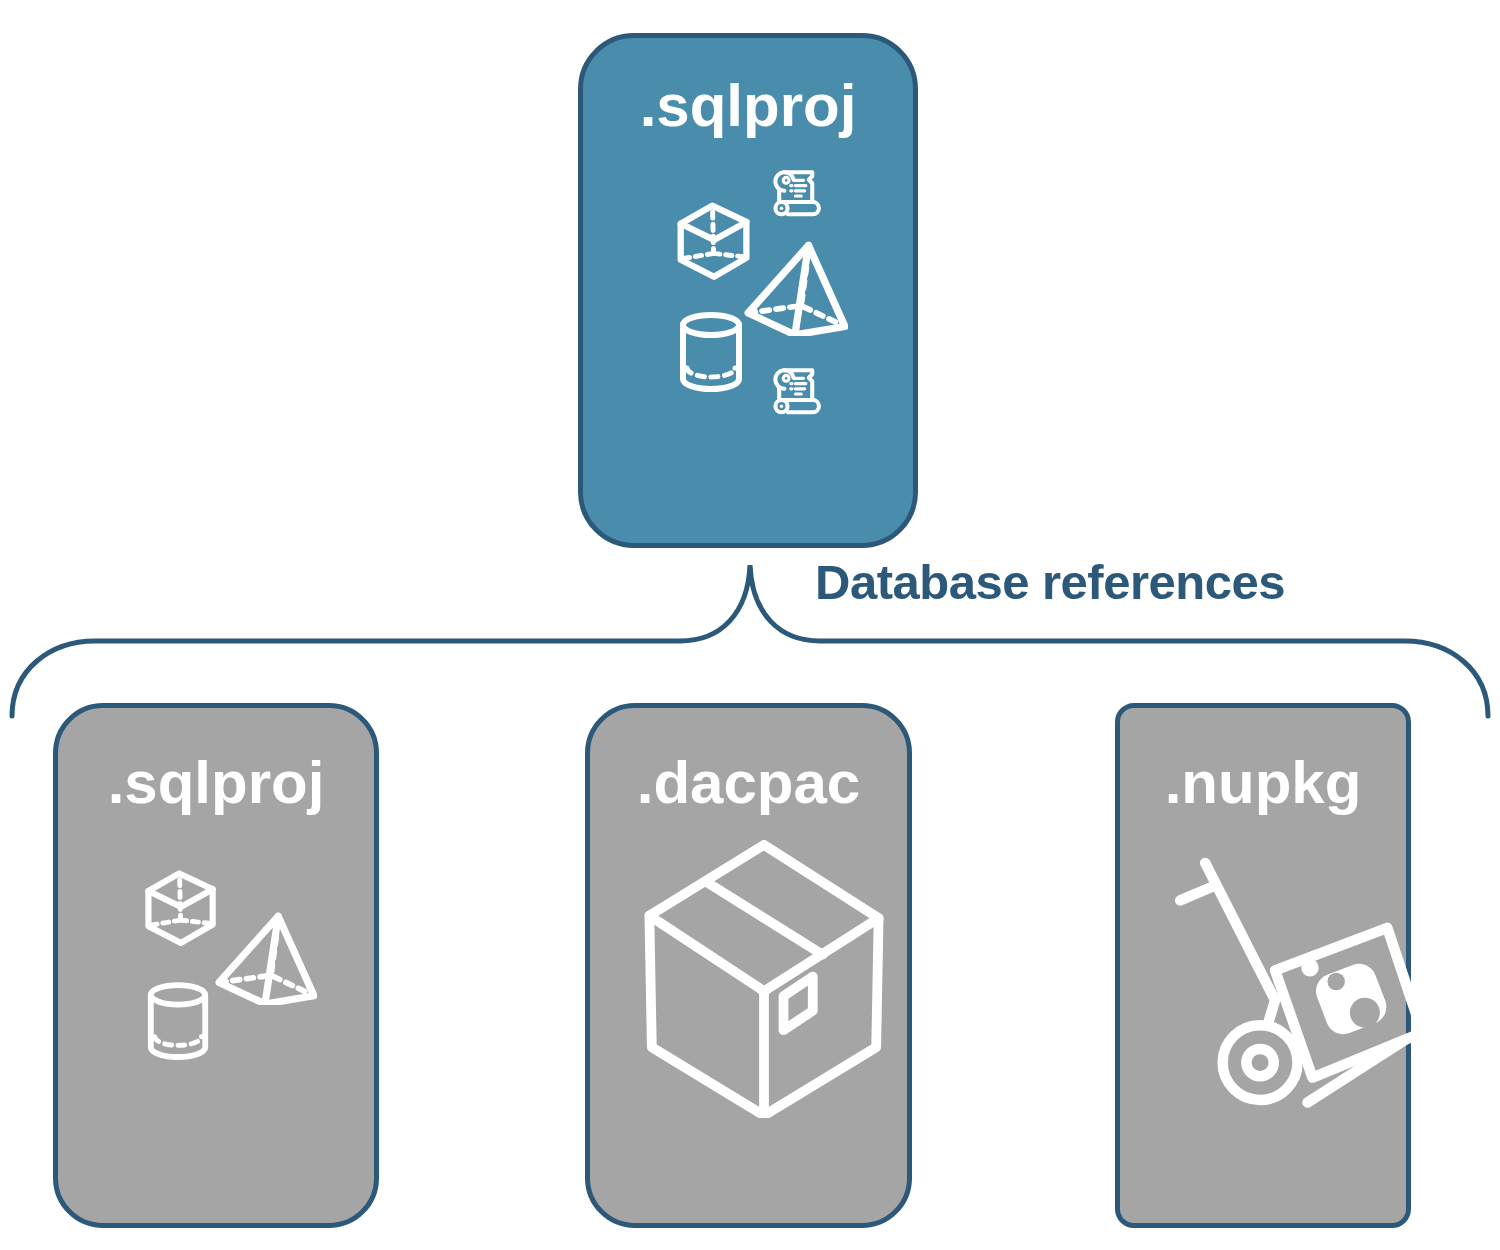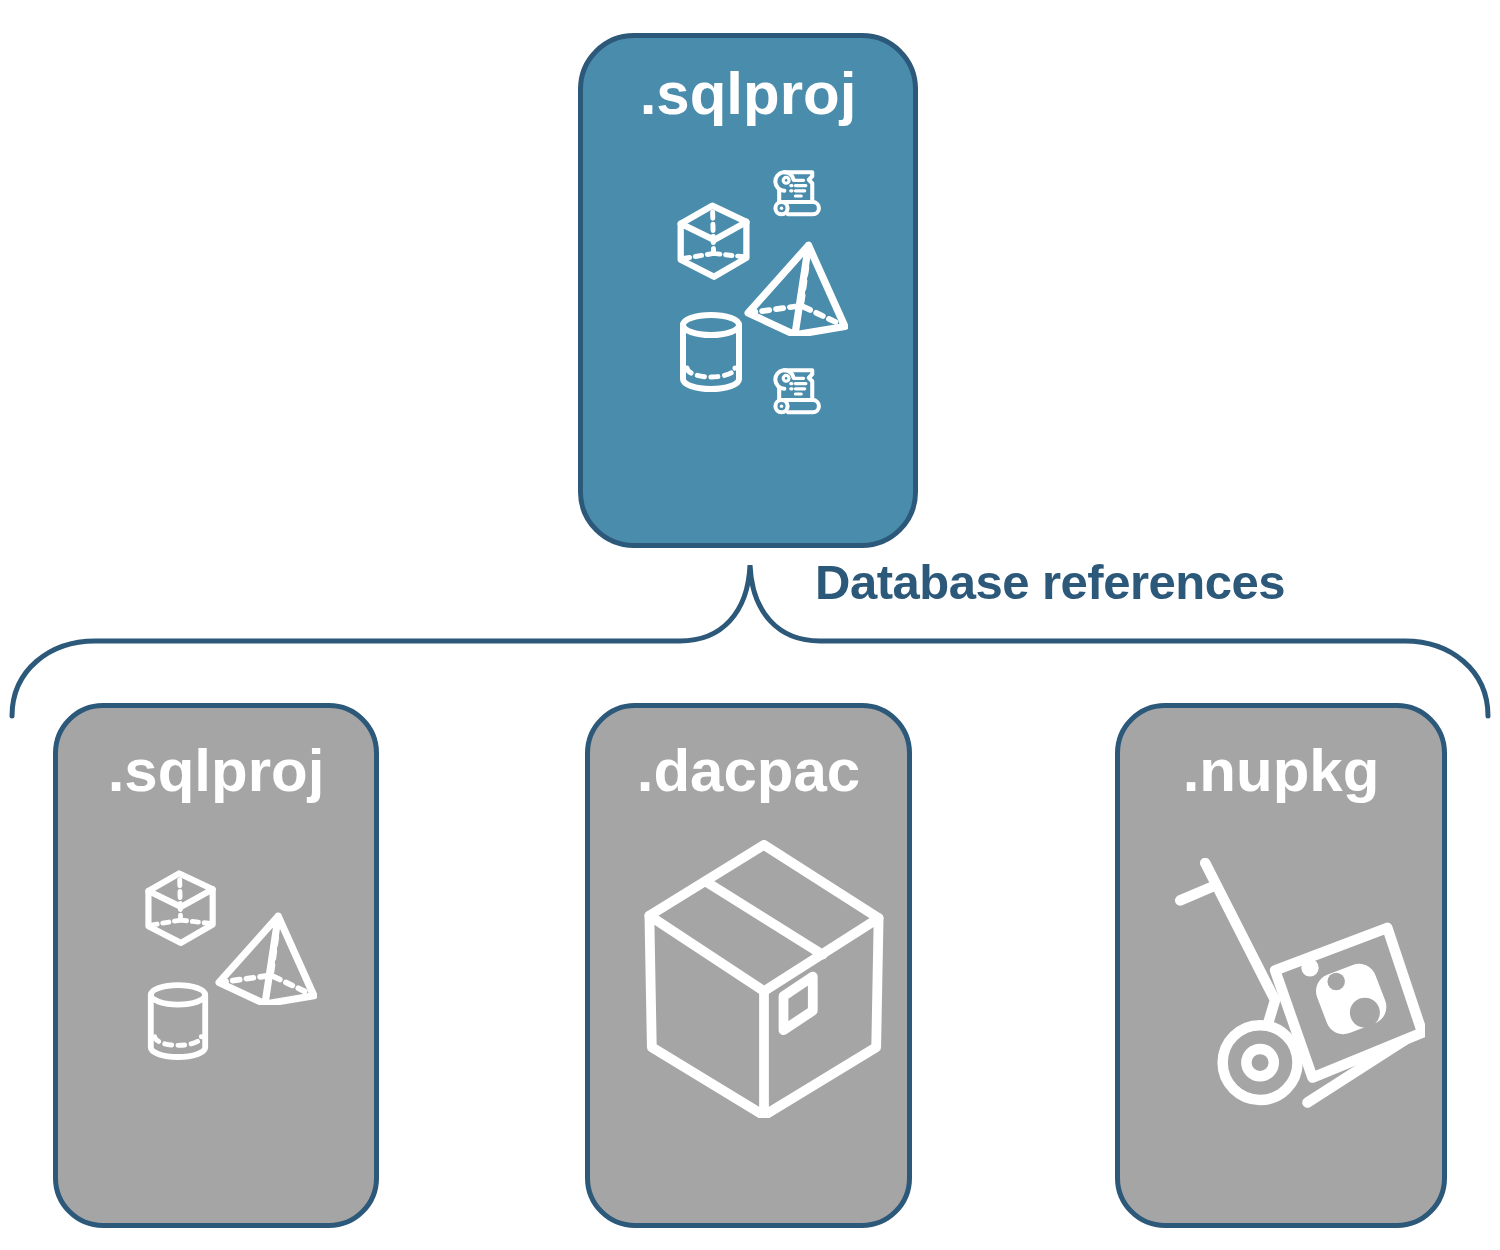--- a/index.html
+++ b/index.html
@@ -23,23 +23,23 @@
   .card.root{
     left:578px;top:33px;width:340px;height:515px;
     background:var(--root-fill);border-radius:56px;
   }
   .card.child{
     top:703px;width:327px;height:525px;
     background:var(--child-fill);border-radius:50px;
   }
   .card.child.c1{left:53px;width:326px;}
   .card.child.c2{left:585px;}
-  .card.child.c3{left:1115px;width:332px;}
+  .card.child.c3{left:1115px;width:296px;border-radius:19px;}
   .title{
-    margin:0;text-align:center;color:var(--node-text);
+    margin:12px;text-align:center;color:var(--node-text);
     font-size:60px;font-weight:700;line-height:1;letter-spacing:0;
   }
   .card.root .title{padding-top:26px;}
   .card.child .title{padding-top:33px;}
   .ic{position:absolute;}
   .icon-stroke{fill:none;stroke:var(--node-text);stroke-width:7;stroke-linecap:round;stroke-linejoin:round;}
   .icon-dash{fill:none;stroke:var(--node-text);stroke-width:5.5;stroke-linecap:round;stroke-dasharray:7 6.5;}
   .thin{stroke-width:5.5;}
   .brace{position:absolute;left:0;top:0;}
   .brace path{fill:none;stroke:var(--outline);stroke-width:5;stroke-linecap:round;}

